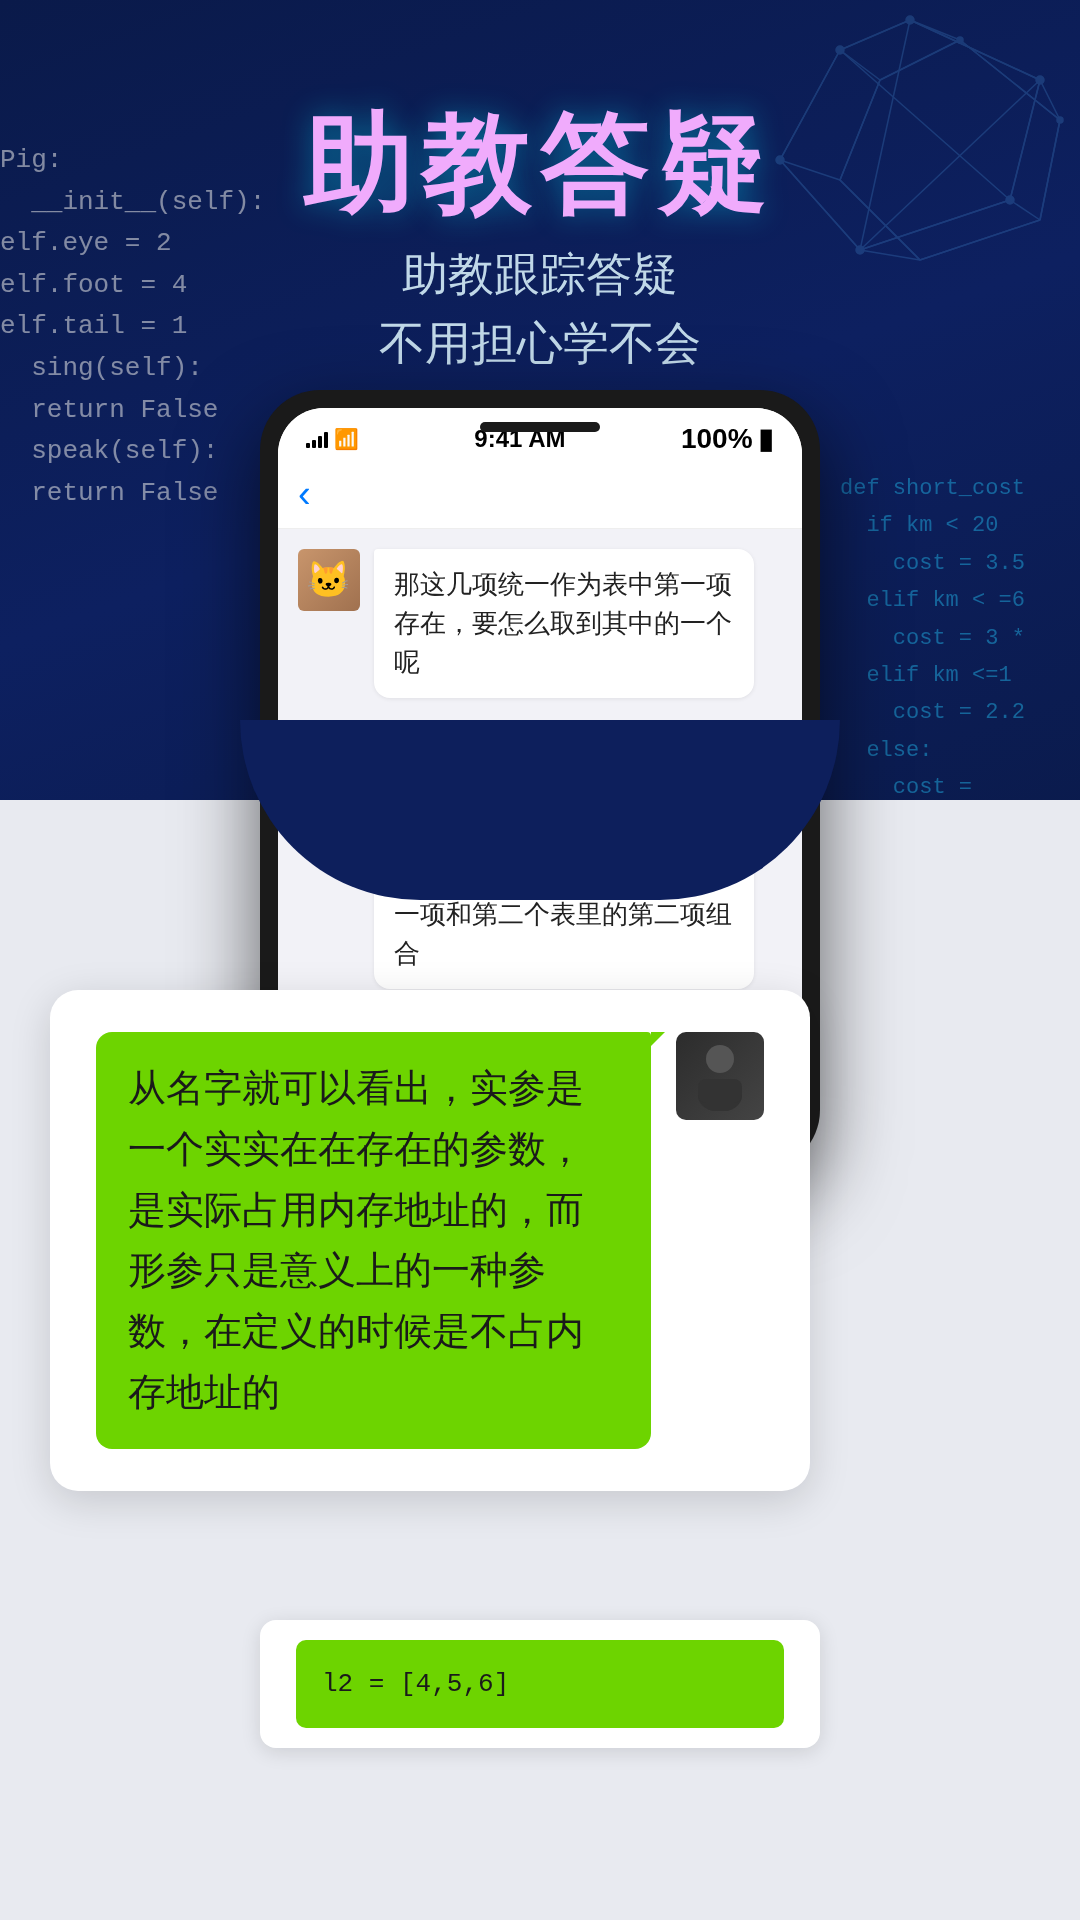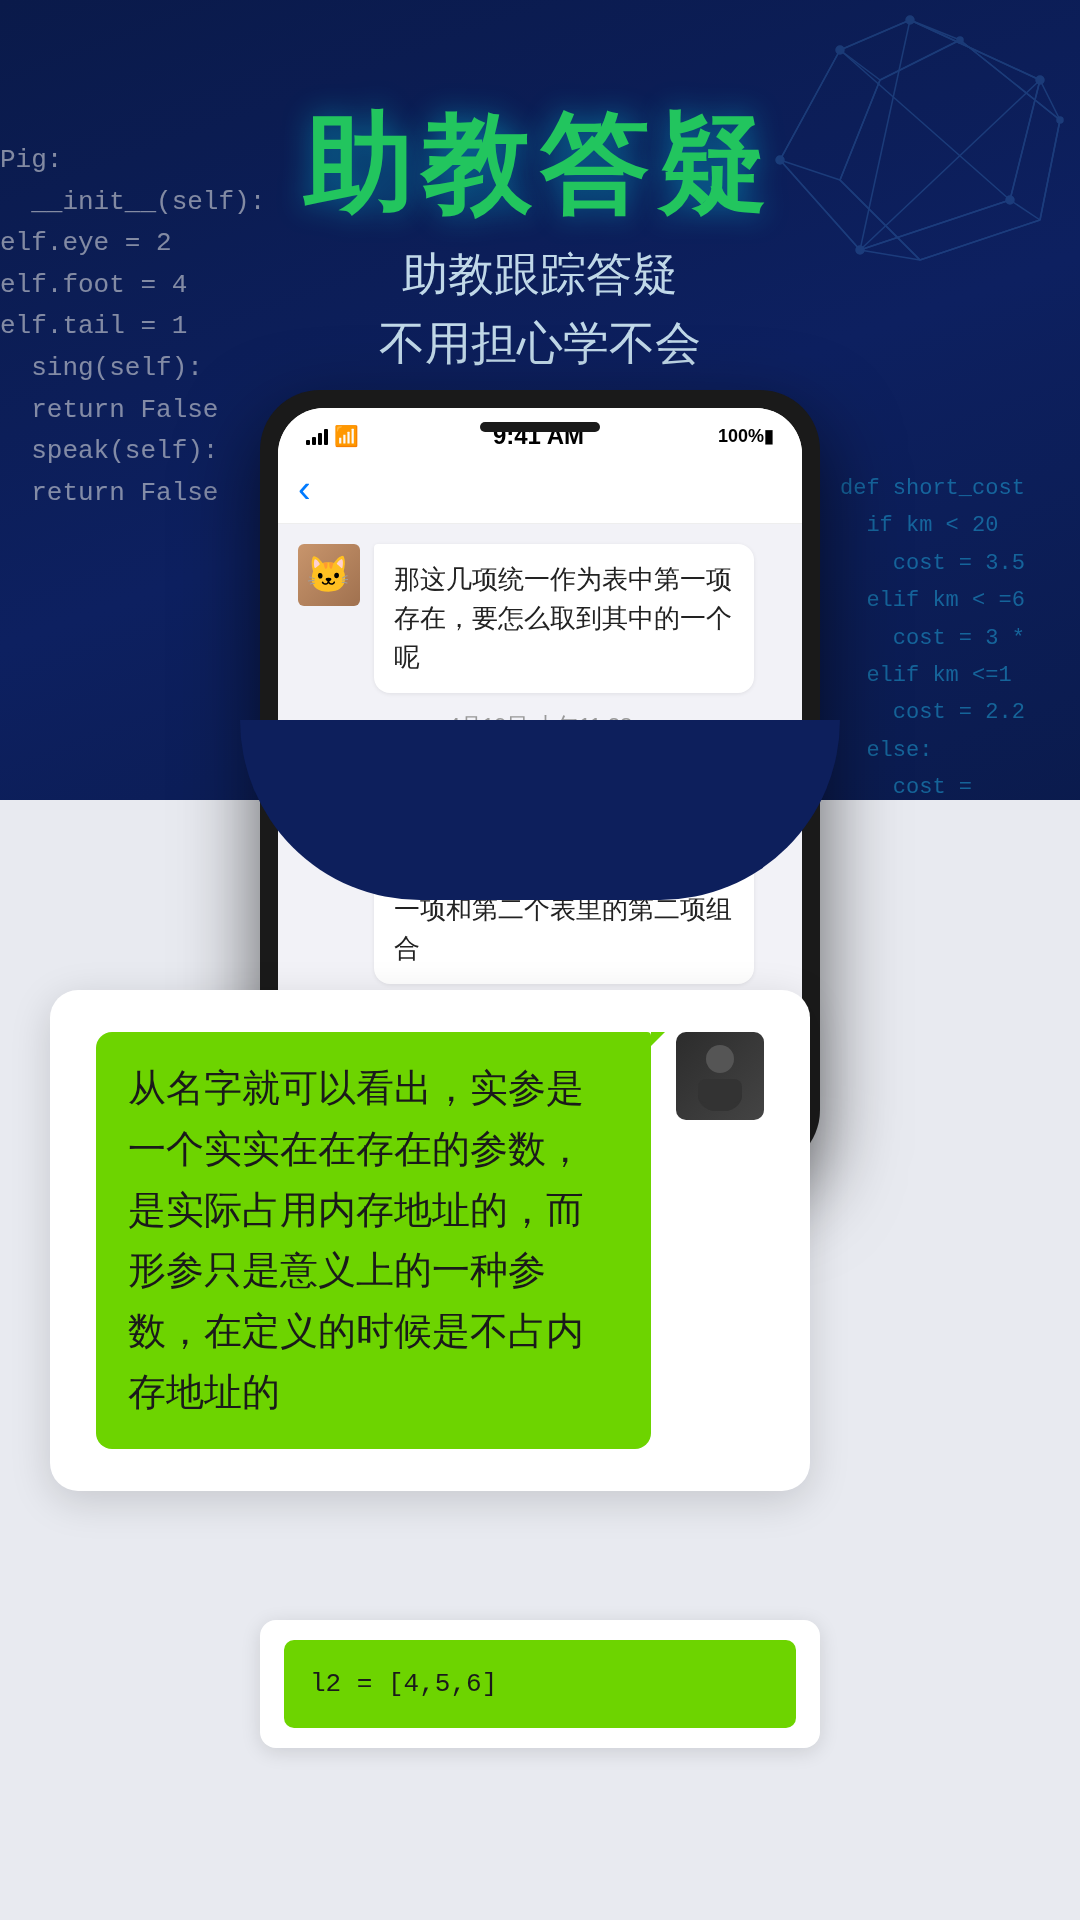--- a/index.html
+++ b/index.html
@@ -71,21 +71,21 @@
     }
 
     
     .main-title {
       position: absolute;
       top: 90px;
       left: 0; right: 0;
       text-align: center;
       font-size: 110px;
       font-weight: 900;
-      color: #22c55e;
+      color: #f0abfc;
       letter-spacing: 8px;
       text-shadow: 0 0 30px rgba(0,229,255,0.4);
     }
 
     
     .subtitle {
       position: absolute;
       top: 240px;
       left: 0; right: 0;
       text-align: center;
@@ -137,21 +137,22 @@
 
     .status-center {
       font-size: 24px;
       font-weight: 600;
       color: #000;
     }
 
     .status-right {
       display: flex;
       align-items: center;
-      font-size: 18px;
+      gap: 6px;
+      font-size: 28px;
     }
 
     
     .nav-bar {
       display: flex;
       align-items: center;
       padding: 8px 20px 12px;
       background: #fff;
       border-bottom: 1px solid #eee;
     }
@@ -275,21 +276,21 @@
 
     
     .bottom-code-card {
       position: absolute;
       top: 1620px;
       left: 50%;
       transform: translateX(-50%);
       width: 560px;
       background: #fff;
       border-radius: 16px;
-      padding: 20px 24px;
+      padding: 20px 36px;
       box-shadow: 0 4px 20px rgba(0,0,0,0.12);
       z-index: 5;
     }
 
     .code-block {
       background: #6dd400;
       border-radius: 10px;
       padding: 22px 26px;
       font-family: 'Courier New', monospace;
       font-size: 26px;

